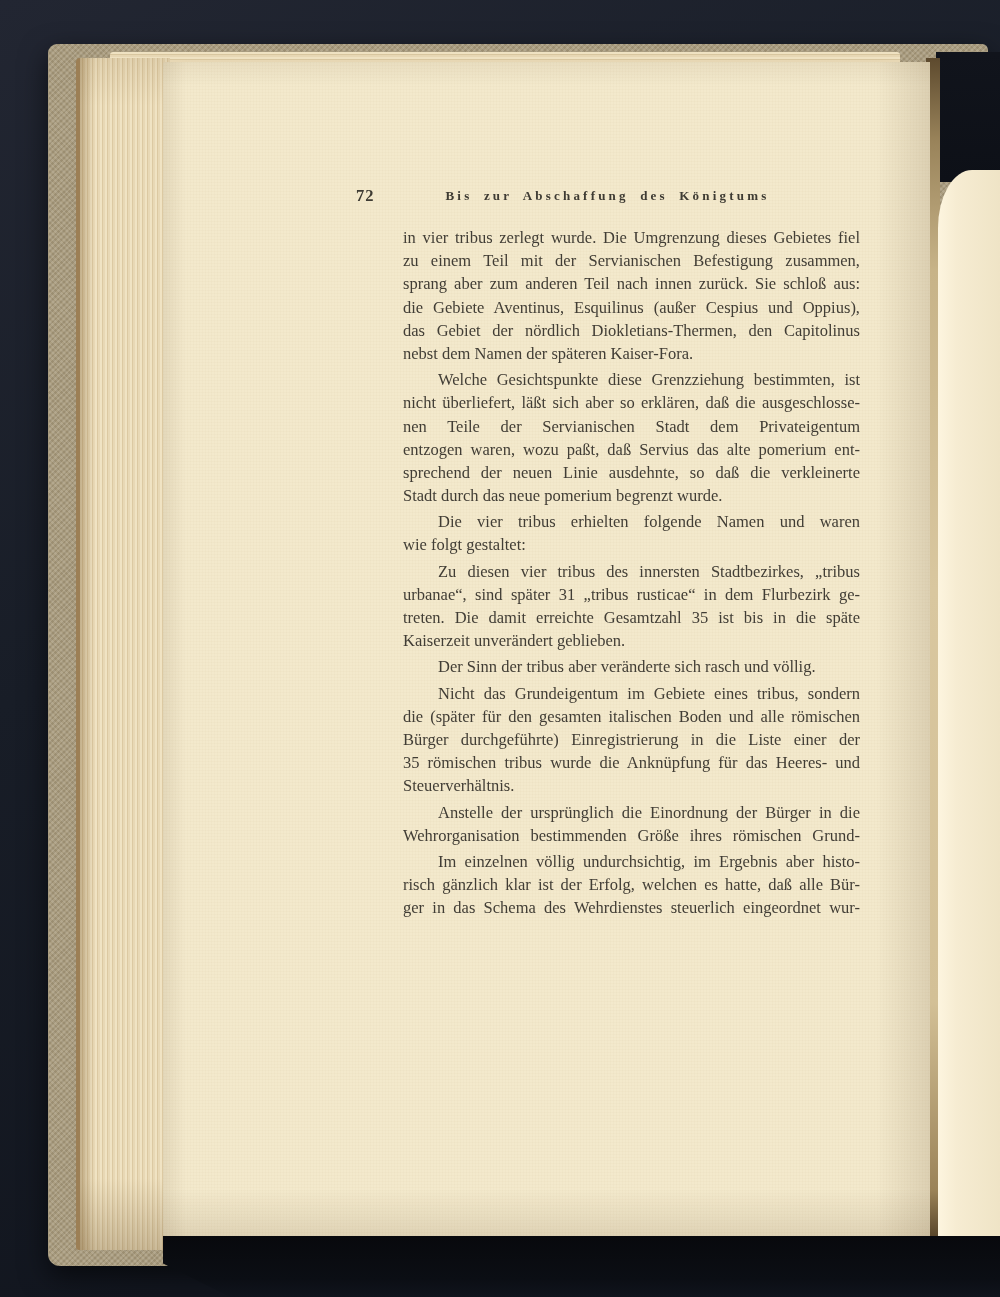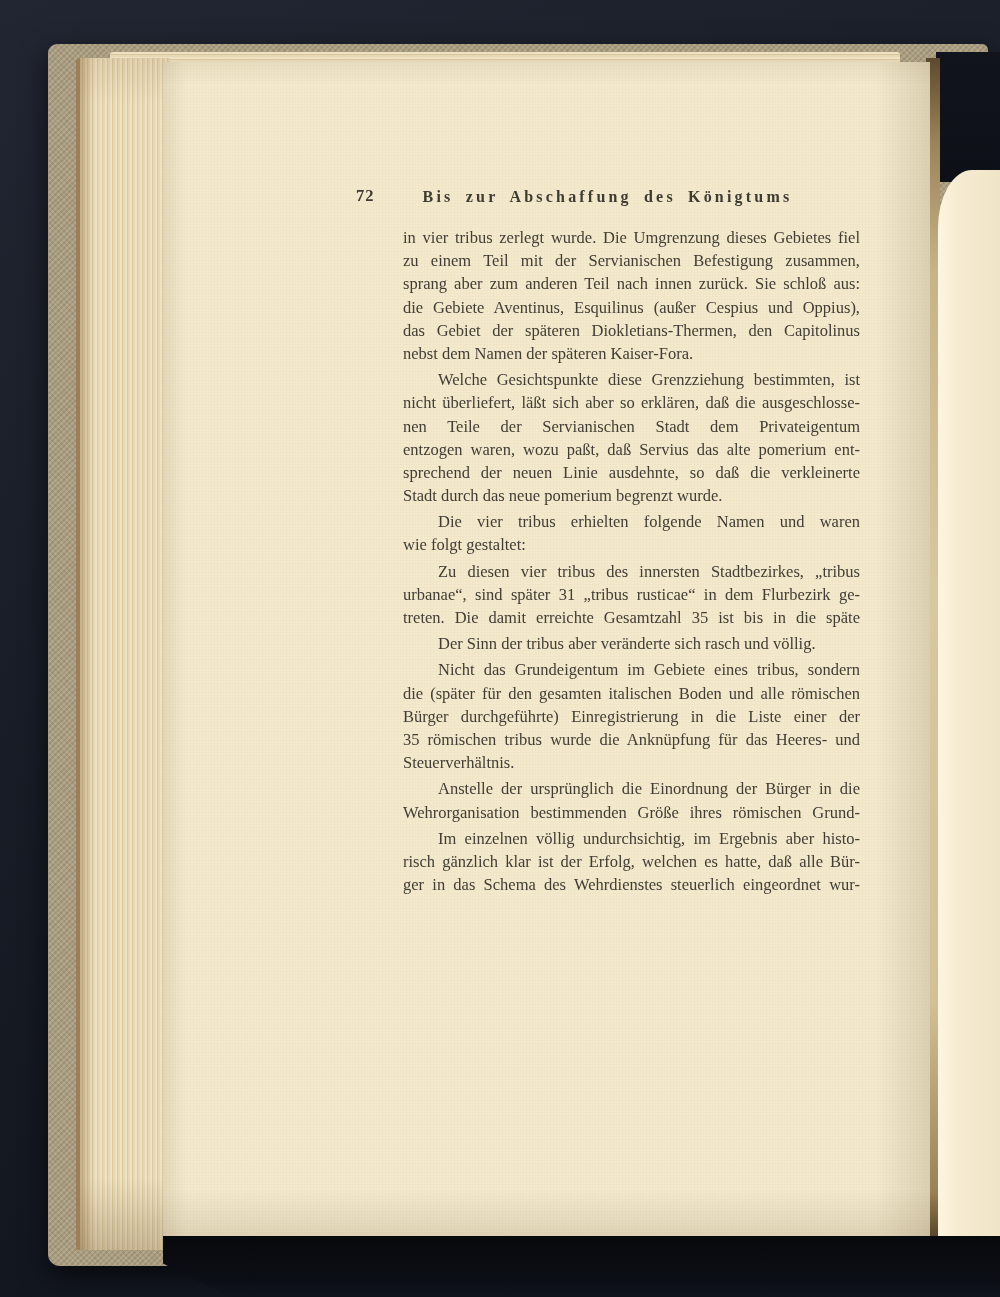--- a/index.html
+++ b/index.html
@@ -72,21 +72,21 @@
   }
 
   
   .header { position: absolute; left: 192px; top: 124px; width: 505px; height: 22px; color: #3e3b33; }
   .pagenum {
     position: absolute; left: 1px; top: 0;
     font-weight: 700; font-size: 16.5px; letter-spacing: 1px;
   }
   .runhead {
     display: block; text-align: center; padding-top: 2px;
-    font-weight: 700; font-size: 16px; letter-spacing: 3.2px; word-spacing: 5px;
+    font-weight: 700; font-size: 13px; letter-spacing: 3.2px; word-spacing: 5px;
   }
 
   
   .page-text {
     position: absolute; left: 192px; top: 164px; width: 505px;
     font-size: 16.5px; line-height: 23.2px; color: #413d35;
   }
   .para { margin: 0 0 3px 0; }
   .line {
     height: 23.2px; overflow: hidden;
@@ -112,39 +112,40 @@
     <div class="header">
       <span class="pagenum">72</span>
       <span class="runhead">Bis zur Abschaffung des Königtums</span>
     </div>
     <div class="page-text">
         <div class="para">
           <div class="line">in vier tribus zerlegt wurde. Die Umgrenzung dieses Gebietes fiel</div>
           <div class="line">zu einem Teil mit der Servianischen Befestigung zusammen,</div>
           <div class="line">sprang aber zum anderen Teil nach innen zurück. Sie schloß aus:</div>
           <div class="line">die Gebiete Aventinus, Esquilinus (außer Cespius und Oppius),</div>
-          <div class="line">das Gebiet der späteren Diokletians-Thermen, den Capitolinus</div>
+          <div class="line">das Gebiet der nördlich Diokletians-Thermen, den Capitolinus</div>
           <div class="line end">nebst dem Namen der späteren Kaiser-Fora.</div>
         </div>
         <div class="para">
           <div class="line indent">Welche Gesichtspunkte diese Grenzziehung bestimmten, ist</div>
           <div class="line">nicht überliefert, läßt sich aber so erklären, daß die ausgeschlosse-</div>
           <div class="line">nen Teile der Servianischen Stadt dem Privateigentum</div>
           <div class="line">entzogen waren, wozu paßt, daß Servius das alte pomerium ent-</div>
           <div class="line">sprechend der neuen Linie ausdehnte, so daß die verkleinerte</div>
           <div class="line end">Stadt durch das neue pomerium begrenzt wurde.</div>
         </div>
         <div class="para">
           <div class="line indent">Die vier tribus erhielten folgende Namen und waren</div>
           <div class="line end">wie folgt gestaltet:</div>
         </div>
         <div class="para">
           <div class="line indent">Zu diesen vier tribus des innersten Stadtbezirkes, „tribus</div>
           <div class="line">urbanae“, sind später 31 „tribus rusticae“ in dem Flurbezirk ge-</div>
           <div class="line">treten. Die damit erreichte Gesamtzahl 35 ist bis in die späte</div>
+          <div class="line end">Kaiserzeit unverändert geblieben.</div>
         </div>
         <div class="para">
           <div class="line indent end">Der Sinn der tribus aber veränderte sich rasch und völlig.</div>
         </div>
         <div class="para">
           <div class="line indent">Nicht das Grundeigentum im Gebiete eines tribus, sondern</div>
           <div class="line">die (später für den gesamten italischen Boden und alle römischen</div>
           <div class="line">Bürger durchgeführte) Einregistrierung in die Liste einer der</div>
           <div class="line">35 römischen tribus wurde die Anknüpfung für das Heeres- und</div>
           <div class="line end">Steuerverhältnis.</div>

